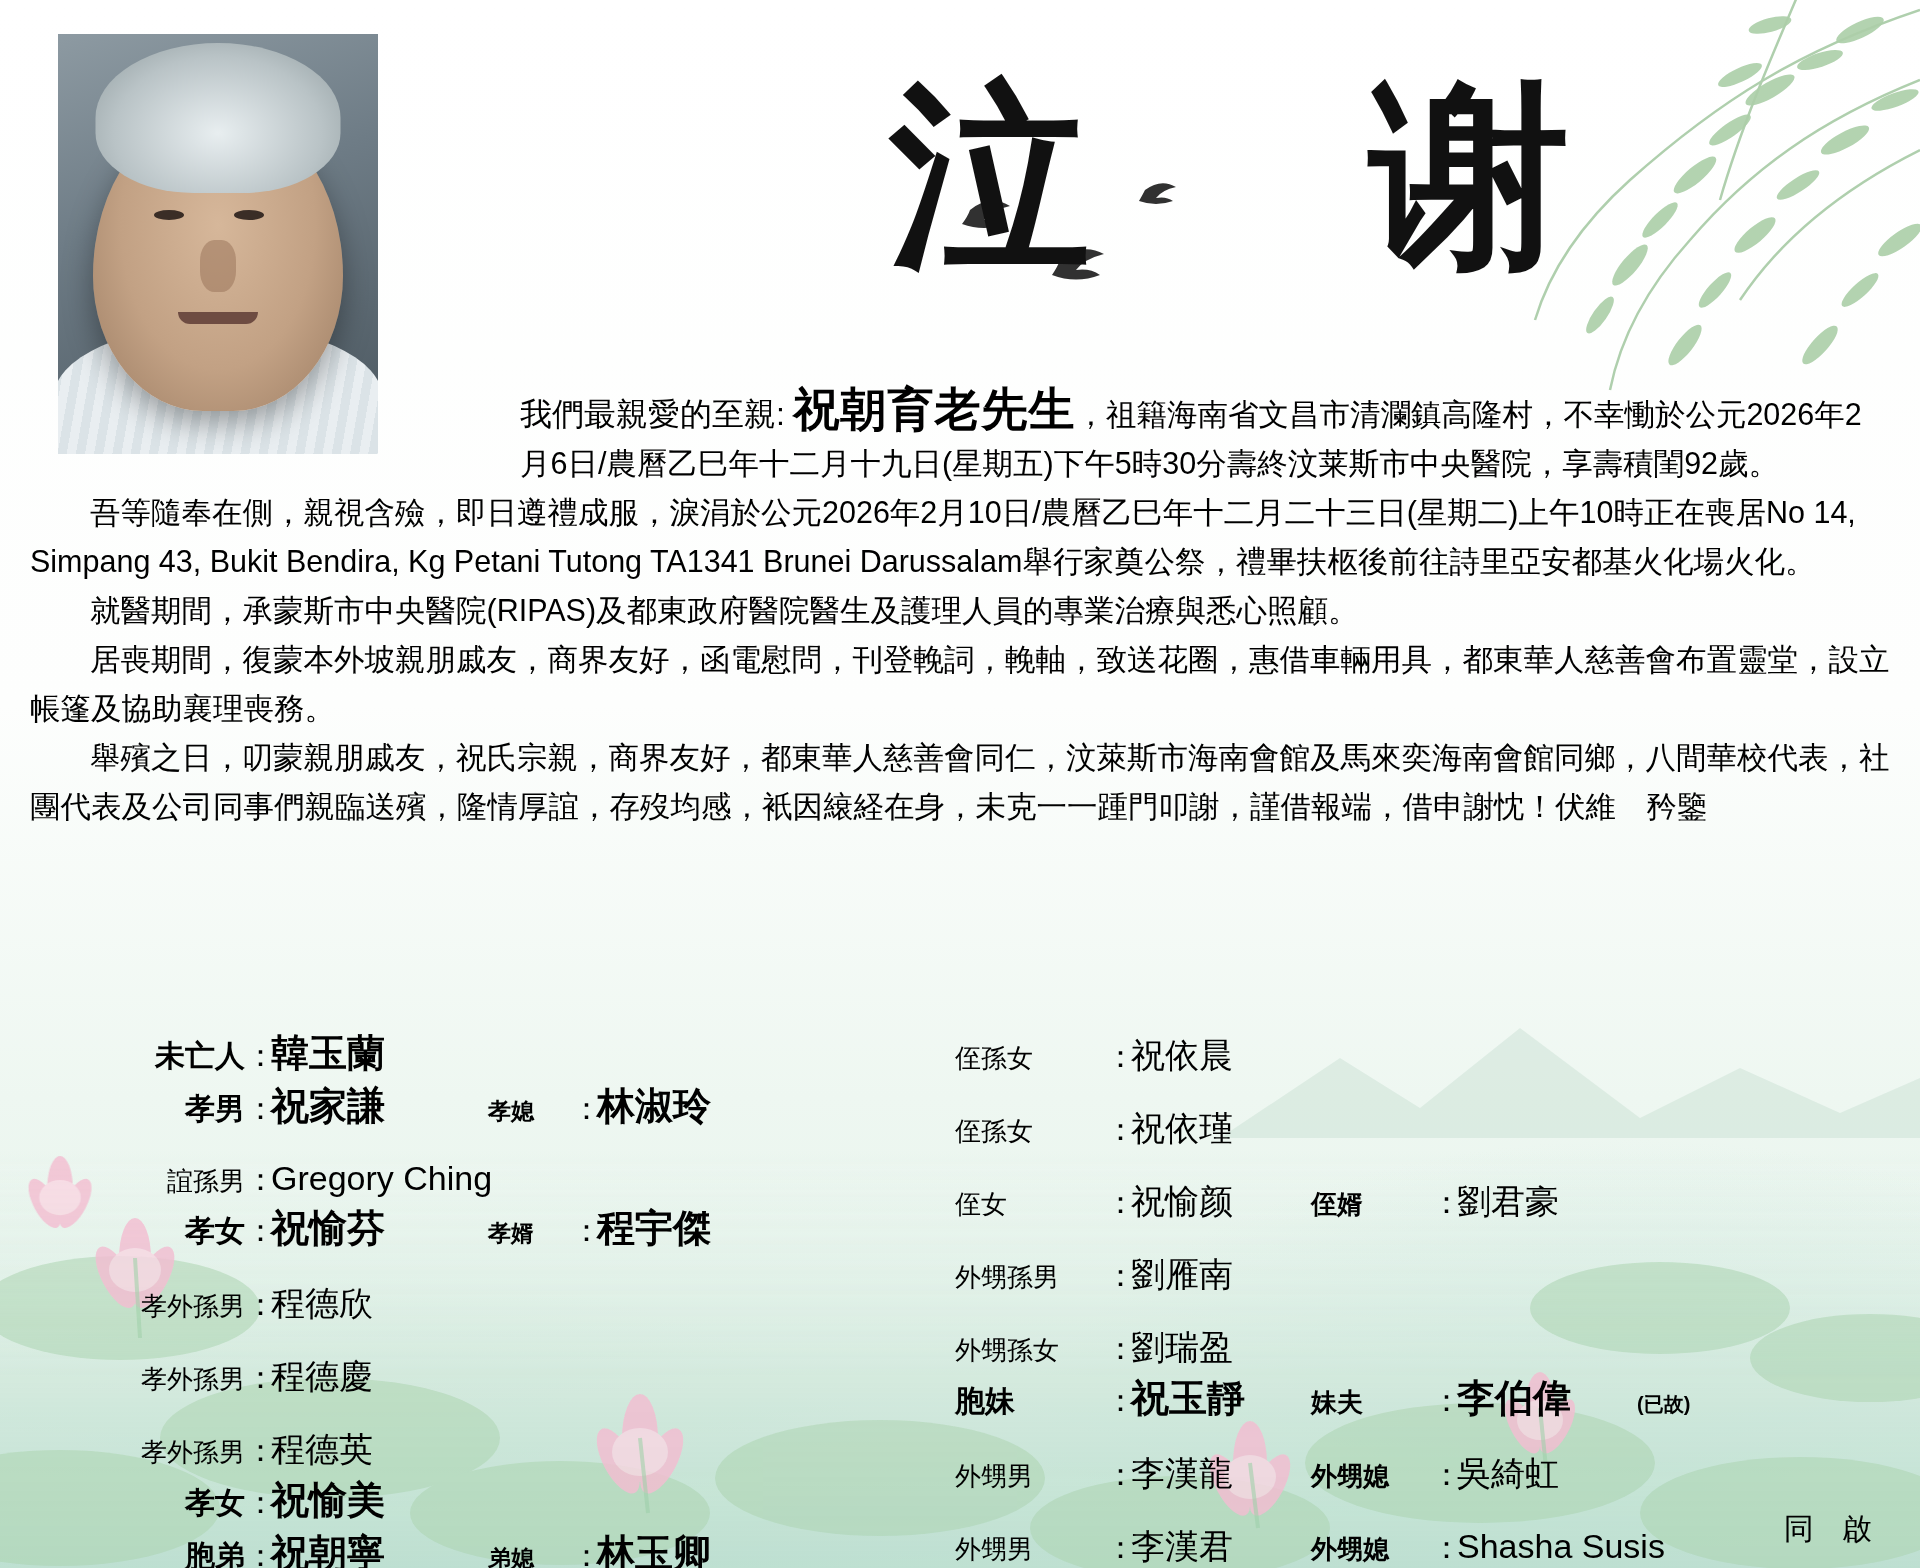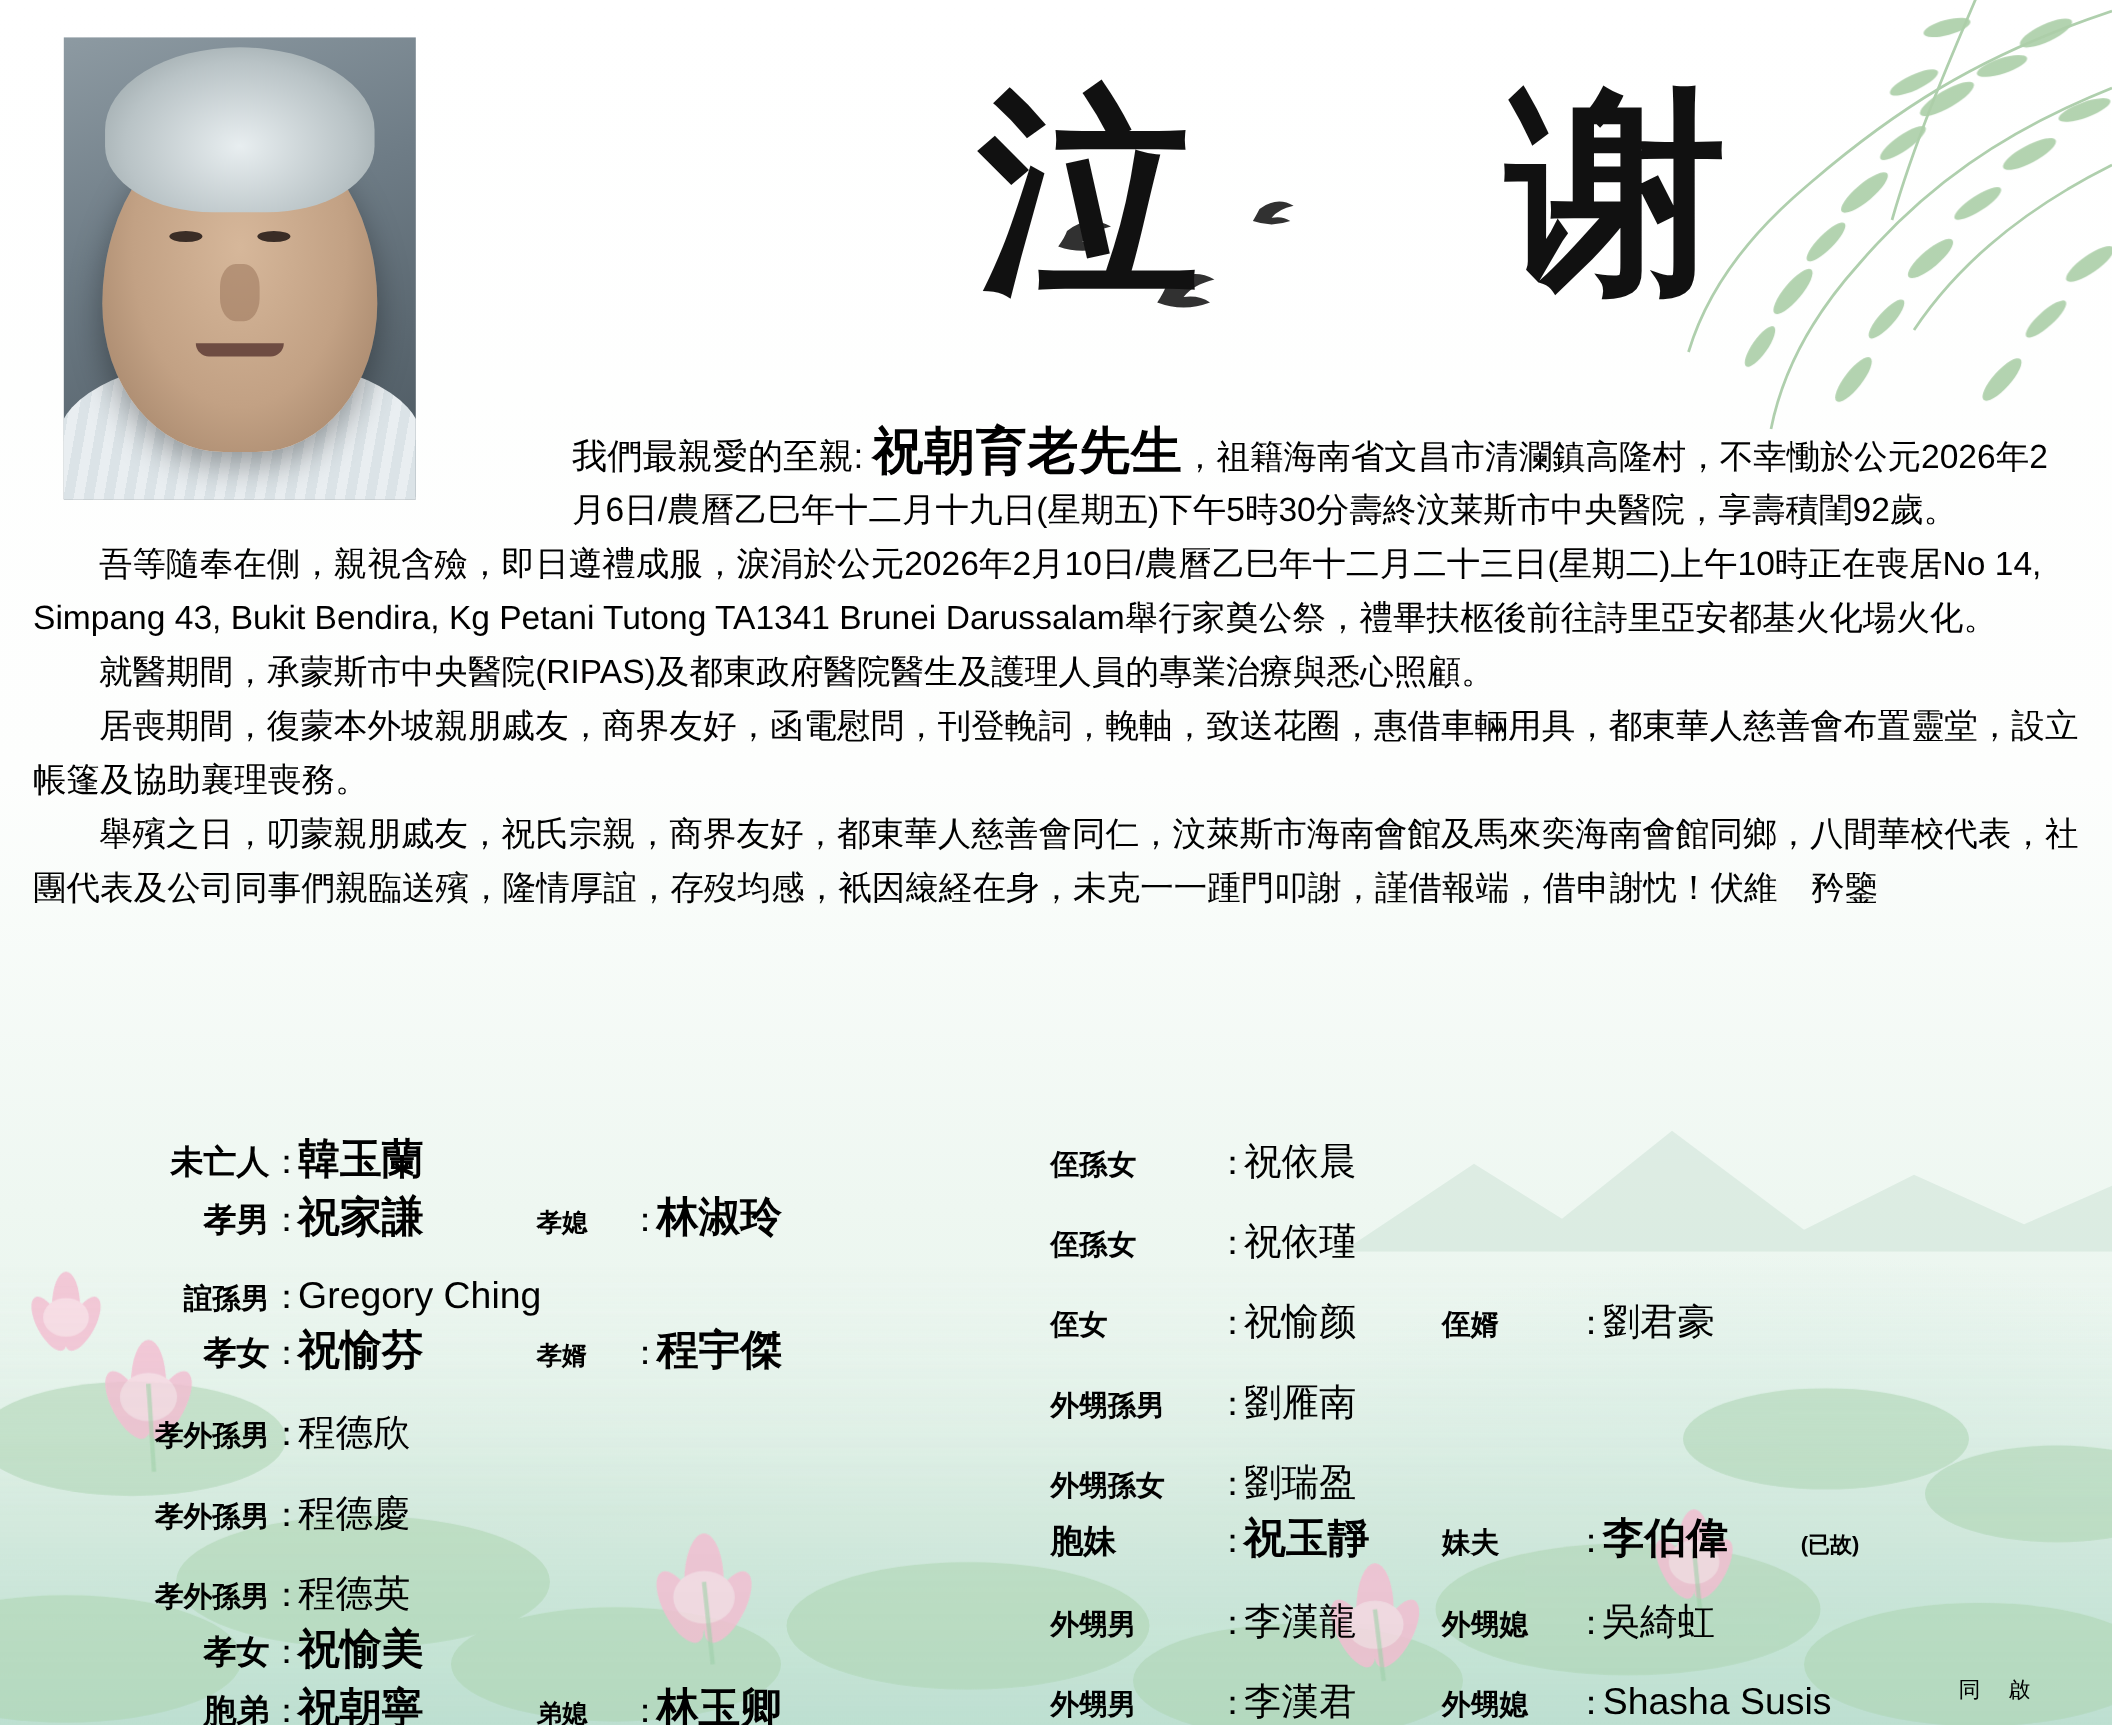--- a/index.html
+++ b/index.html
@@ -80,37 +80,37 @@
   #family{
     position:absolute;left:0;top:1028px;width:1920px;height:520px;
     font-size:31px;color:#000;
   }
   .col{position:absolute;}
   #col-left{left:95px;top:0;width:830px;}
   #col-right{left:955px;top:-20px;width:870px;}
 
   .row{display:flex;align-items:baseline;margin-bottom:2px;}
   .lbl{font-weight:700;font-size:30px;text-align:right;white-space:nowrap;}
-  .lbl.thin{font-weight:700;font-size:26px;}
+  .lbl.thin{font-weight:400;font-size:26px;}
   .colon{width:26px;text-align:center;}
   .val{font-weight:700;font-size:38px;white-space:nowrap;}
   .val.thin{font-weight:400;font-size:34px;margin-top:25px;}
   .note{font-size:20px;font-weight:700;}
 
   
   #col-left .lbl{width:150px;}
   #col-left .val{min-width:180px;}
   #col-left .lbl2{width:120px;text-align:center;font-weight:700;font-size:23px;}
   
   #col-right .lbl{width:150px;text-align:left;}
   #col-right .val{min-width:180px;}
   #col-right .lbl2{width:120px;text-align:left;font-weight:700;font-size:26px;}
 
   #signoff{
-    position:absolute;right:64px;bottom:18px;font-size:20px;letter-spacing:10px;color:#000;
+    position:absolute;right:38px;bottom:18px;font-size:30px;letter-spacing:10px;color:#000;
   }
 </style>
 </head>
 <body>
 
 <div id="page">
 
   <svg class="deco" id="willow" viewBox="0 0 620 560">
     <g stroke="#9cc49a" stroke-width="2.5" fill="none" opacity=".95">
       <path d="M620 20 C500 60 420 110 330 190 C280 235 250 280 235 330"></path>

